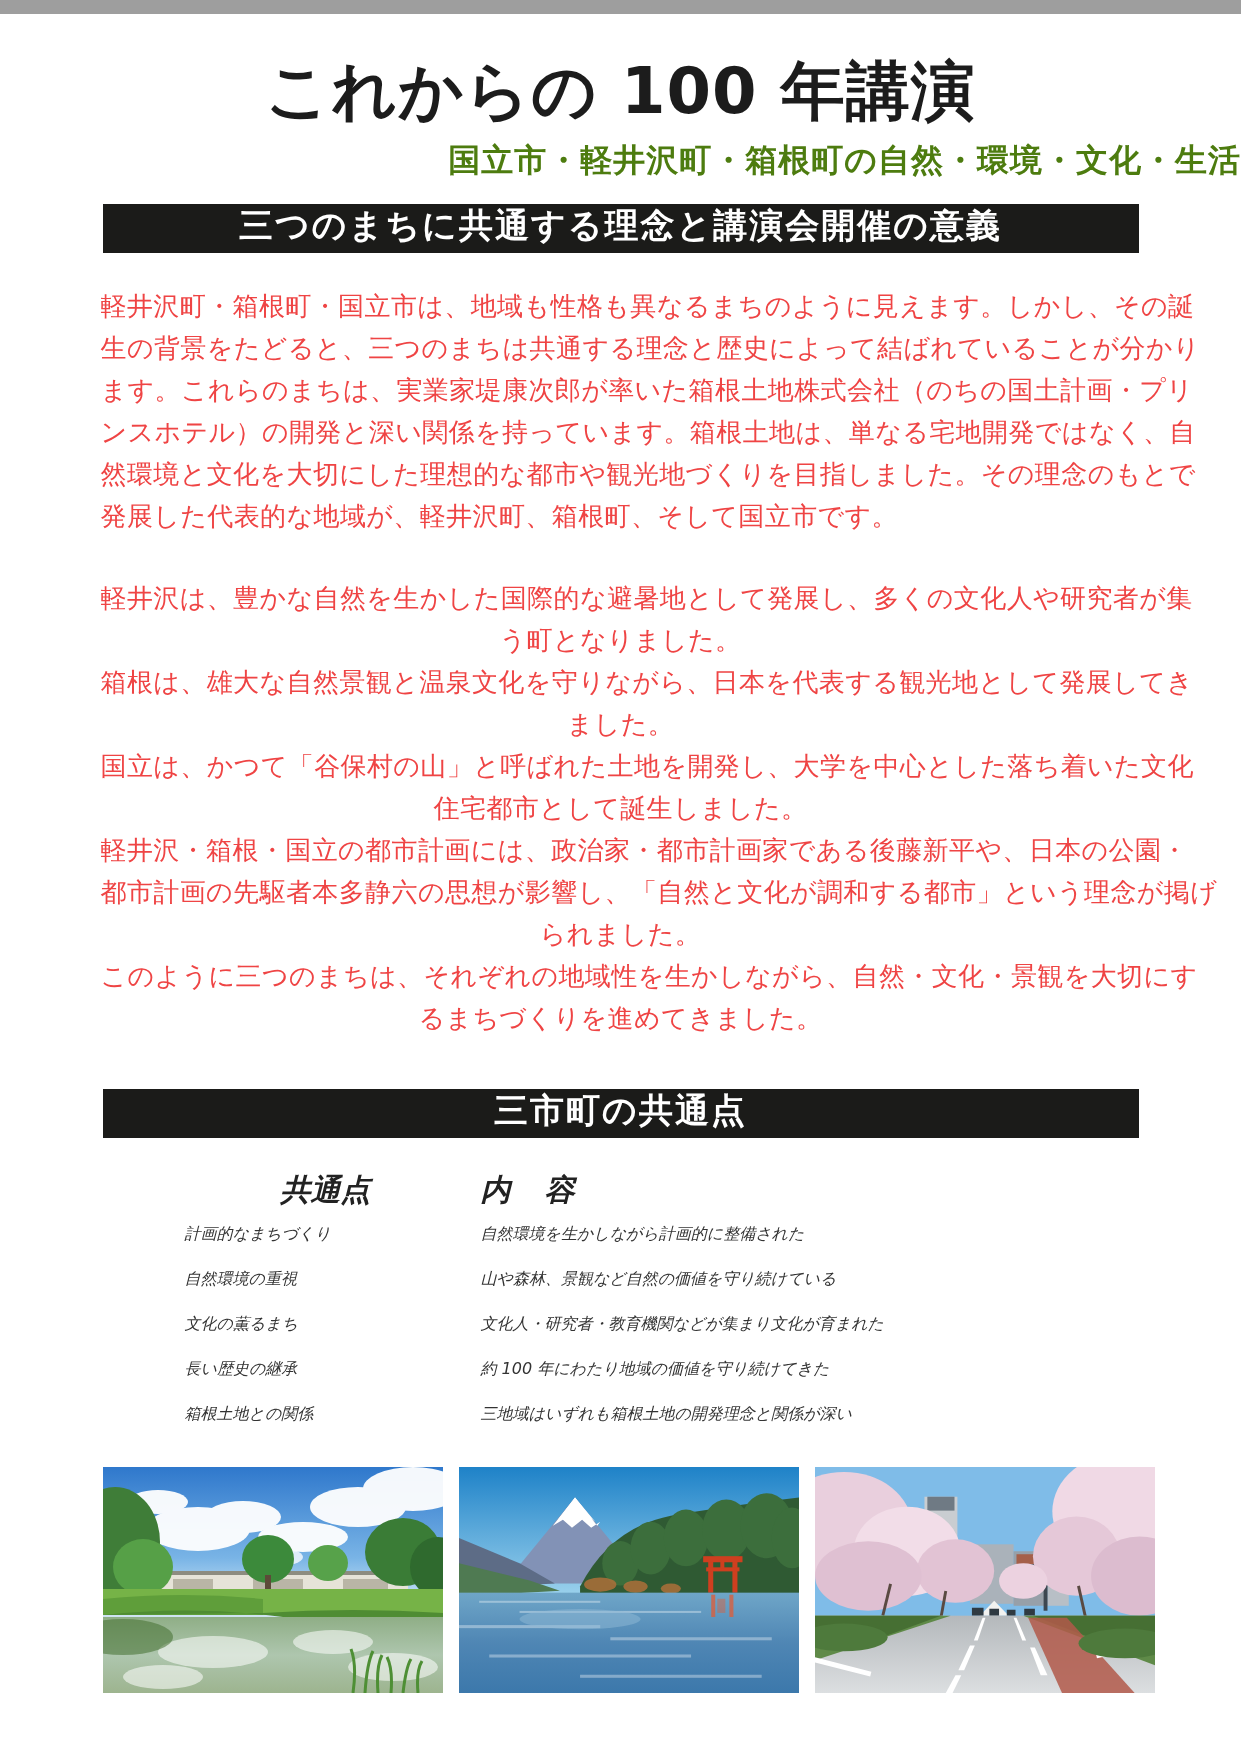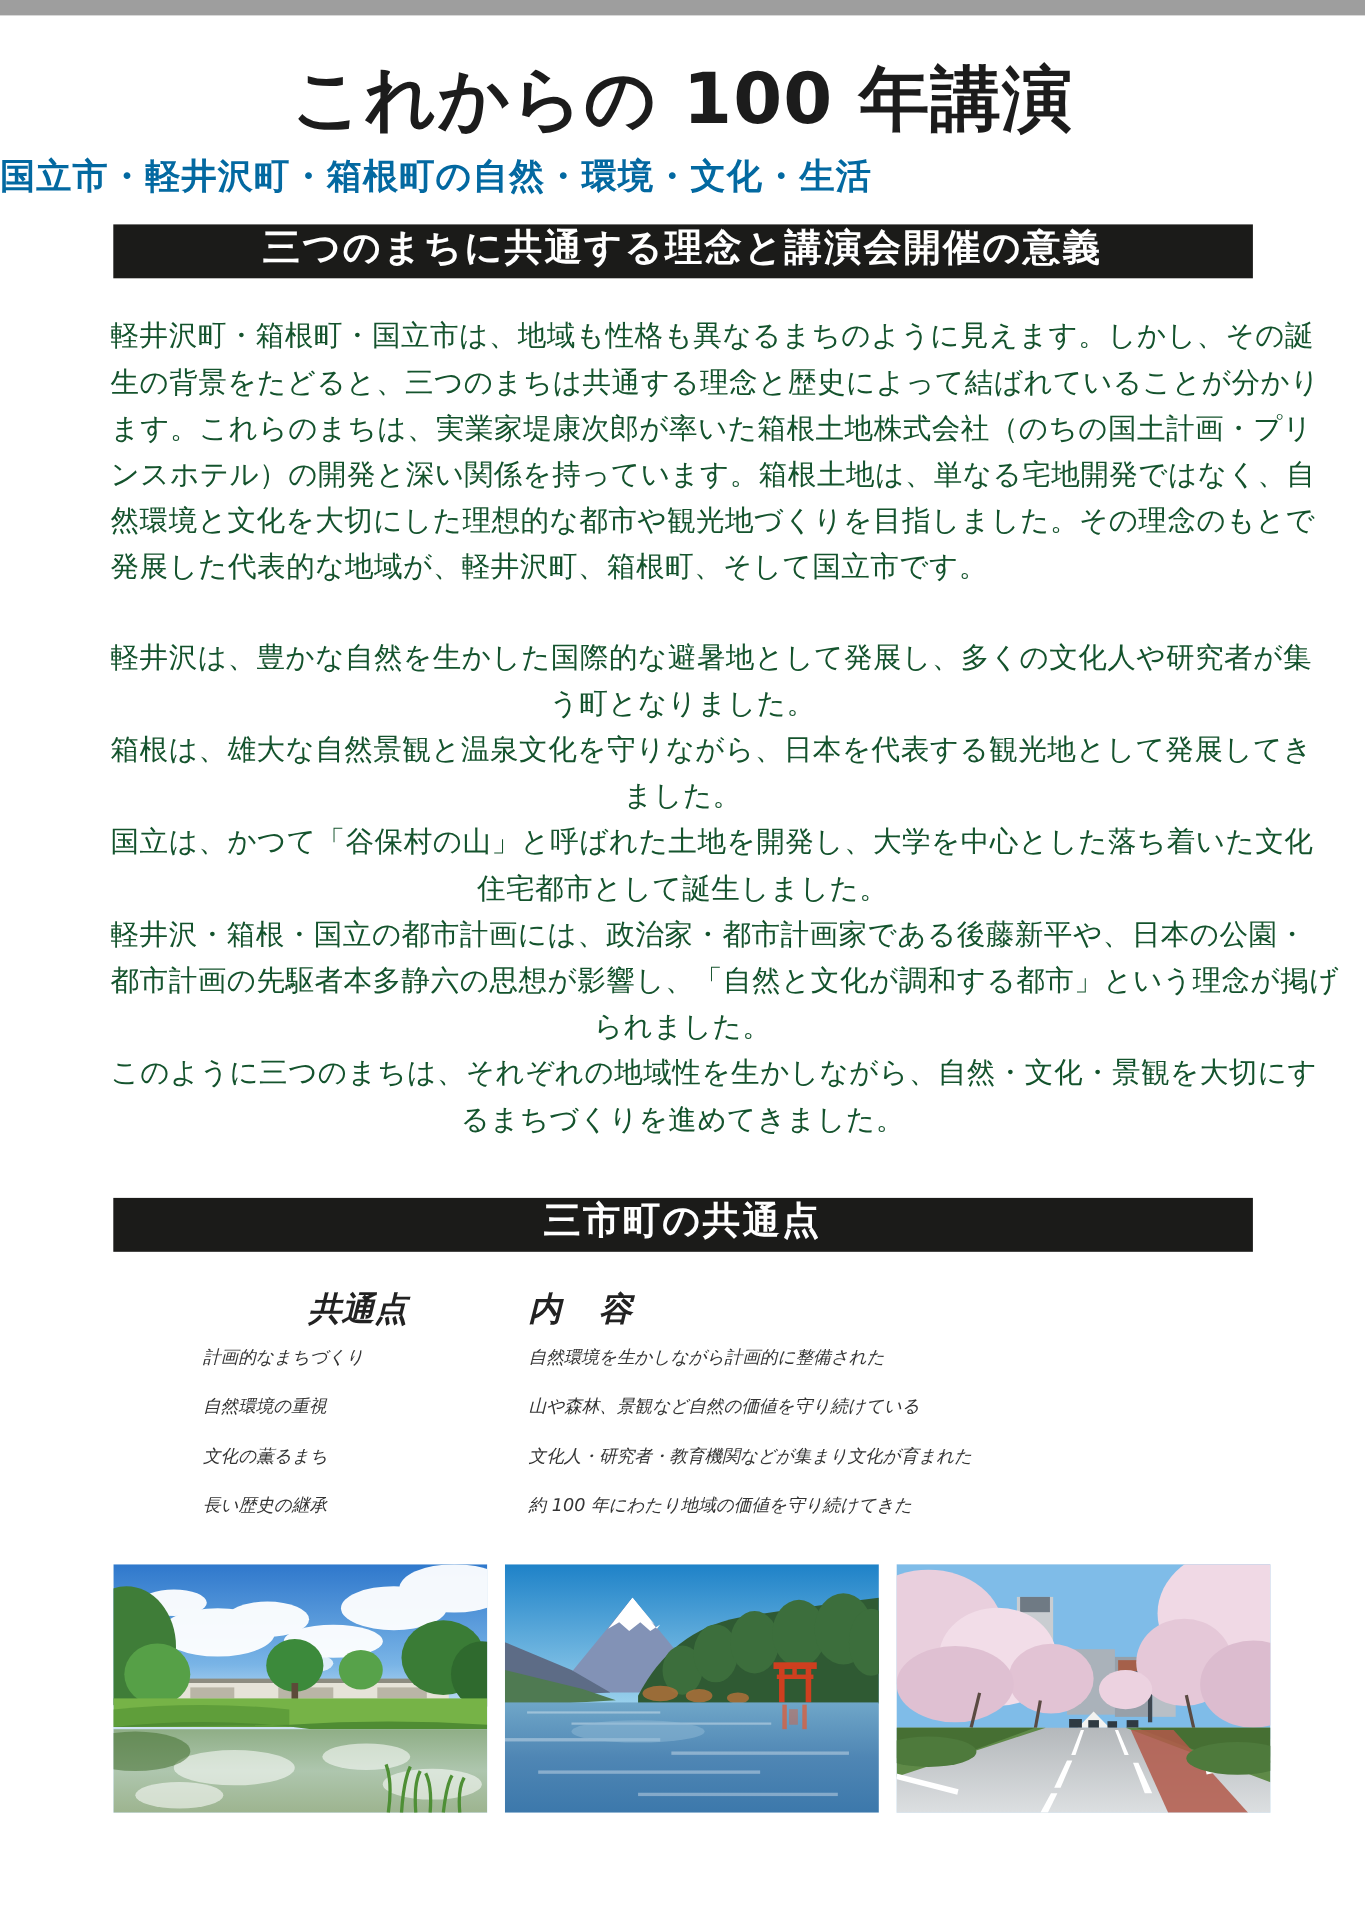--- a/index.html
+++ b/index.html
@@ -16,25 +16,25 @@
     padding-top:40px;
     text-align:center;
     font-size:64px;
     line-height:74px;
     font-weight:bold;
     color:#1c1c1c;
     letter-spacing:1px;
   }
   .subtitle{
     margin-top:14px;
-    text-align:left;
+    text-align:right;
     font-size:32px;
     line-height:36px;
     font-weight:600;
-    color:#0369a1;
+    color:#4d7c0f;
     letter-spacing:1px;
   }
   .banner{
     width:1036px;
     margin:26px auto 0 auto;
     background:#1b1b19;
     color:#ffffff;
     text-align:center;
     font-size:34px;
     font-weight:bold;
@@ -47,21 +47,21 @@
     width:1040px;
     margin:32px auto 0 auto;
   }
   .bodytext.para2{margin-top:40px;text-align:center;}
   .body-line{
     height:42px;
     line-height:42px;
     font-size:26px;
     letter-spacing:0.4px;
     white-space:nowrap;
-    color:#14532d;
+    color:#ef4444;
   }
   .cp-table{
     width:1040px;
     margin:30px auto 0 auto;
     font-style:italic;
   }
   .cp-head{
     display:flex;
     height:44px;
     align-items:center;
@@ -150,20 +150,24 @@
         <div class="cp-row">
           <div class="label">文化の薫るまち</div>
           <div class="desc">文化人・研究者・教育機関などが集まり文化が育まれた</div>
         </div>
 
         <div class="cp-row">
           <div class="label">長い歴史の継承</div>
           <div class="desc">約 100 年にわたり地域の価値を守り続けてきた</div>
         </div>
 
+        <div class="cp-row">
+          <div class="label">箱根土地との関係</div>
+          <div class="desc">三地域はいずれも箱根土地の開発理念と関係が深い</div>
+        </div>
       </div>
   </div>
 
   <div class="photos">
 
     <figure class="photo">
       <svg viewBox="0 0 340 226" preserveAspectRatio="none">
         <defs>
           <linearGradient id="k-sky" x1="0" y1="0" x2="0" y2="1">
             <stop offset="0" stop-color="#2f78cc"></stop>

